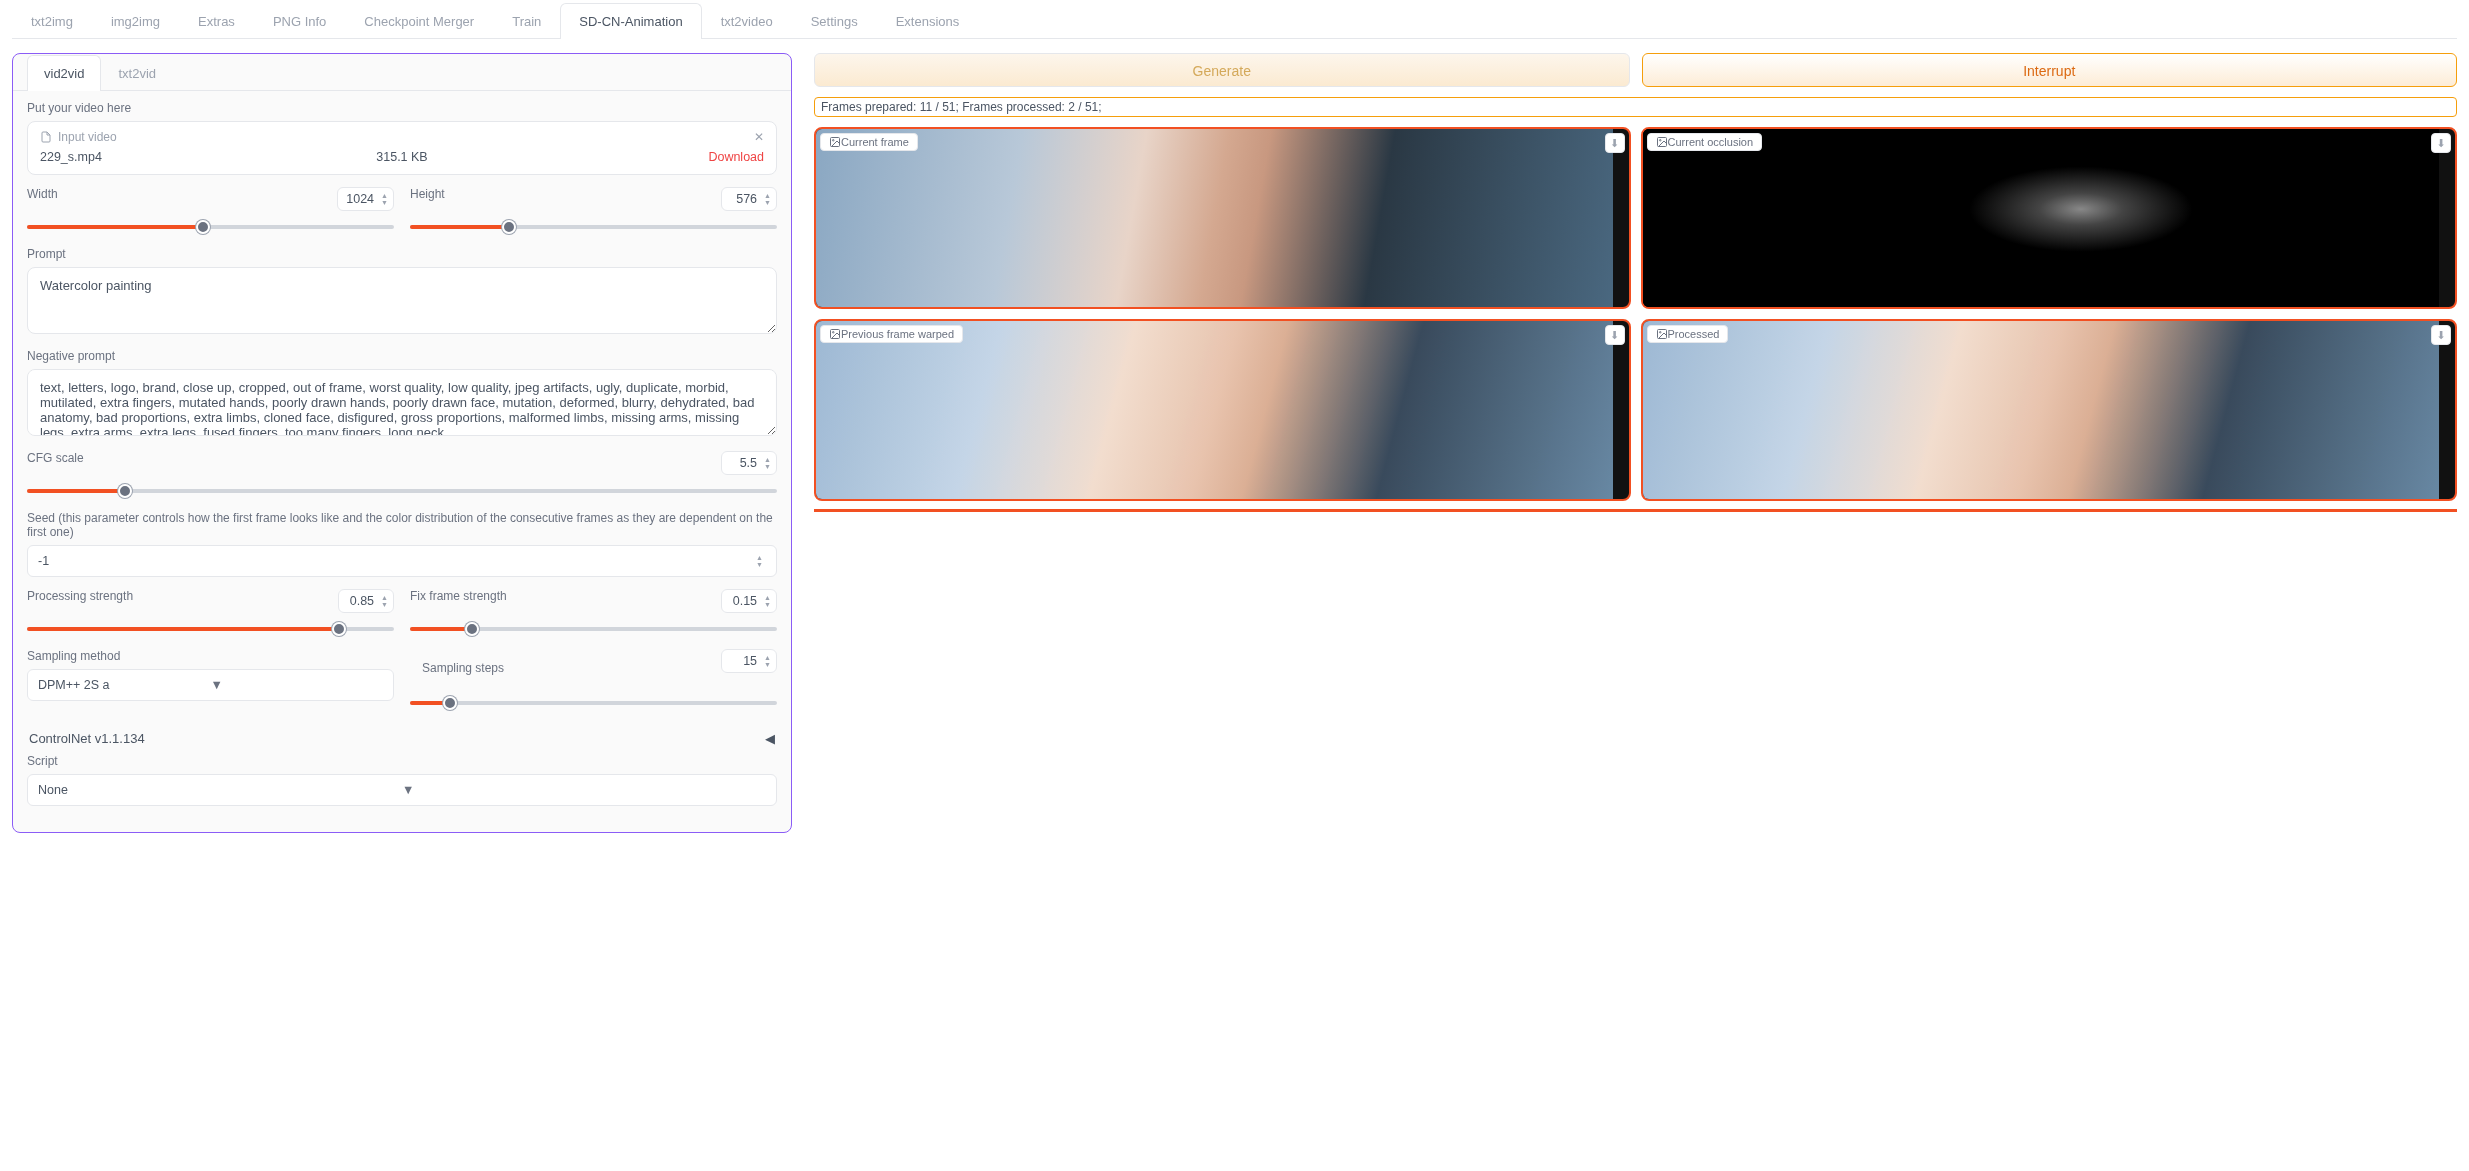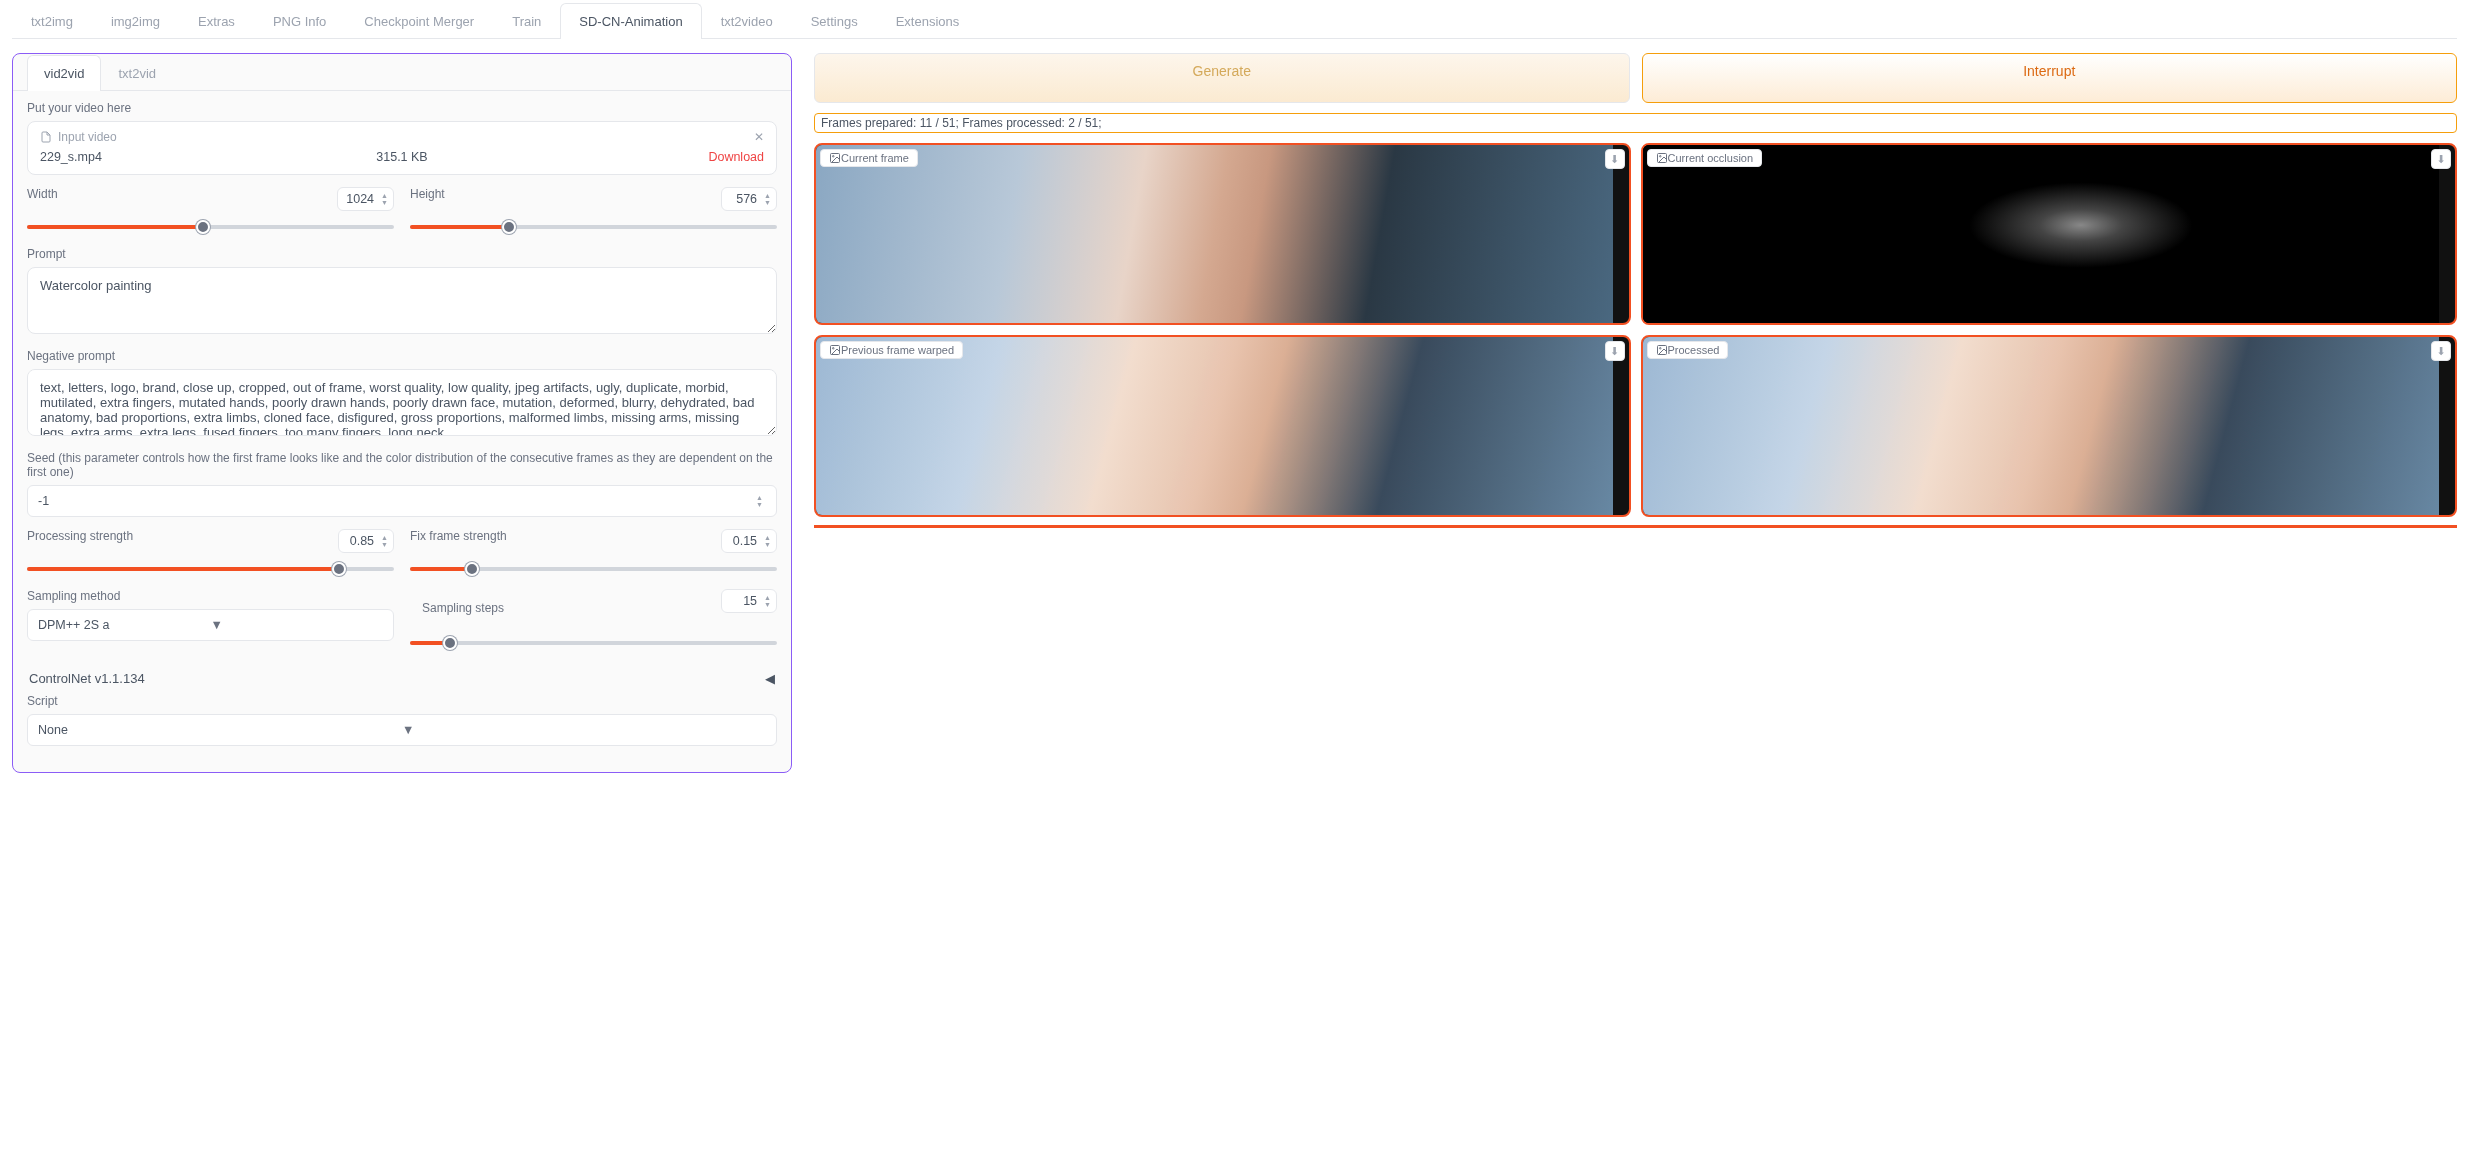--- a/index.html
+++ b/index.html
@@ -36,21 +36,21 @@
 .knob { position: absolute; top: 3px; width: 14px; height: 14px; background: #6b7280; border: 2px solid #fff; border-radius: 50%; box-shadow: 0 0 0 1px #9ca3af; cursor: pointer; }
 textarea { width: 100%; border: 1px solid #e5e7eb; border-radius: 8px; background: #fff; padding: 10px 12px; font-family: inherit; font-size: 13px; color: #4b5563; resize: vertical; }
 .seed-input, .select { display: flex; align-items: center; border: 1px solid #e5e7eb; background: #fff; border-radius: 6px; height: 32px; padding: 0 10px; }
 .seed-input span { flex: 1; font-size: 12.5px; }
 .select span { flex: 1; font-size: 12.5px; }
 .chev { color: #6b7280; font-size: 10px; }
 .accordion { display: flex; align-items: center; padding: 8px 16px; cursor: pointer; }
 .accordion .title { font-size: 13px; flex: 1; }
 .accordion .arrow { color: #4b5563; }
 .btnrow { display: flex; gap: 12px; margin-bottom: 10px; }
-.btn { flex: 1; height: 50px; border-radius: 6px; text-align: center; line-height: 34px; font-size: 14px; cursor: pointer; border: 1px solid #e5e7eb; }
+.btn { flex: 1; height: 34px; border-radius: 6px; text-align: center; line-height: 34px; font-size: 14px; cursor: pointer; border: 1px solid #e5e7eb; }
 .btn-gen { background: linear-gradient(#fdf6ec, #fbead1); color: #d4a95a; }
 .btn-int { background: linear-gradient(#fff, #fdecd6); border-color: #f59e0b; color: #dc6a13; font-weight: 500; }
 .status { border: 1px solid #f59e0b; border-radius: 4px; padding: 2px 6px; font-size: 12px; margin-bottom: 10px; }
 .previews { display: grid; grid-template-columns: 1fr 1fr; gap: 10px; border-bottom: 3px solid #f25022; padding-bottom: 8px; }
 .preview { border: 2px solid #f25022; border-radius: 8px; position: relative; background: #111; overflow: hidden; display: flex; }
 .preview-lab { position: absolute; top: 4px; left: 4px; display: flex; align-items: center; background: #fff; border: 1px solid #e5e7eb; border-radius: 4px; padding: 2px 8px; font-size: 11px; color: #6b7280; z-index: 2; }
 .preview-dl { position: absolute; top: 4px; right: 4px; background: #fff; border: 1px solid #e5e7eb; border-radius: 4px; width: 20px; height: 20px; display: flex; align-items: center; justify-content: center; font-size: 11px; color: #9ca3af; z-index: 2; cursor: pointer; }
 .preview-img { flex: 1; margin: 0 16px 0 0; height: 178px; }
 .img-photo { background: linear-gradient(100deg, #8aa7c2 0%, #b8c8d8 25%, #e8d4c8 40%, #d4a890 50%, #c89880 55%, #2a3844 70%, #4a6880 100%); }
 .img-occ { background: radial-gradient(ellipse 35% 60% at 55% 45%, #888 0%, #444 15%, #000 40%), #000; }
@@ -139,20 +139,34 @@
         <div class="section">
           <div class="label">Prompt</div>
           <textarea rows="3" style="">Watercolor painting</textarea>
         </div>
 
         <div class="section">
           <div class="label">Negative prompt</div>
           <textarea rows="3" style="">text, letters, logo, brand, close up, cropped, out of frame, worst quality, low quality, jpeg artifacts, ugly, duplicate, morbid, mutilated, extra fingers, mutated hands, poorly drawn hands, poorly drawn face, mutation, deformed, blurry, dehydrated, bad anatomy, bad proportions, extra limbs, cloned face, disfigured, gross proportions, malformed limbs, missing arms, missing legs, extra arms, extra legs, fused fingers, too many fingers, long neck</textarea>
         </div>
 
+        <div class="section">
+          <div class="lbl-top">
+            <span class="label" style="margin:0">CFG scale</span>
+            <div class="numbox">
+                <span>5.5</span>
+                <div class="spin">▲<br>▼</div>
+              </div>
+          </div>
+          <div class="slider">
+            <div class="track"></div>
+              <div class="fill" style="width:13%"></div>
+              <div class="knob" style="left:calc(13% - 7px)"></div>
+          </div>
+        </div>
 
         <div class="section">
           <div class="label">Seed (this parameter controls how the first frame looks like and the color distribution of the consecutive frames as they are dependent on the first one)</div>
           <div class="seed-input">
               <span>-1</span>
               <div class="spin">▲<br>▼</div>
             </div>
         </div>
 
         <div class="section row2">

